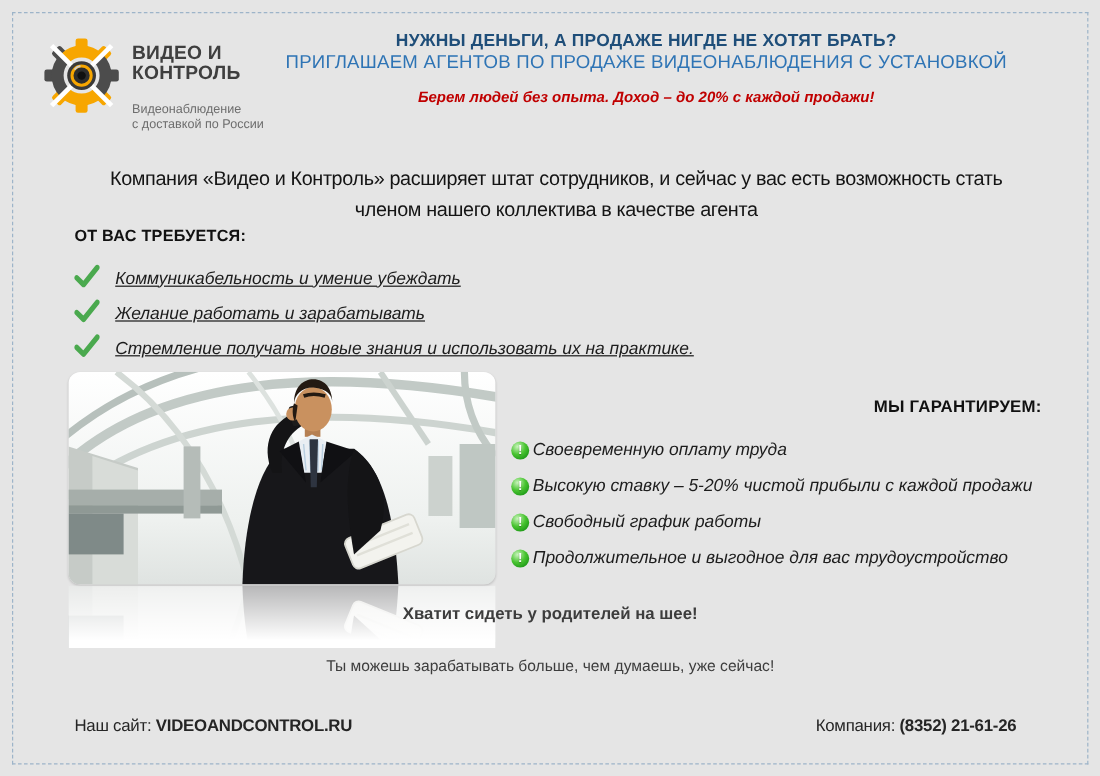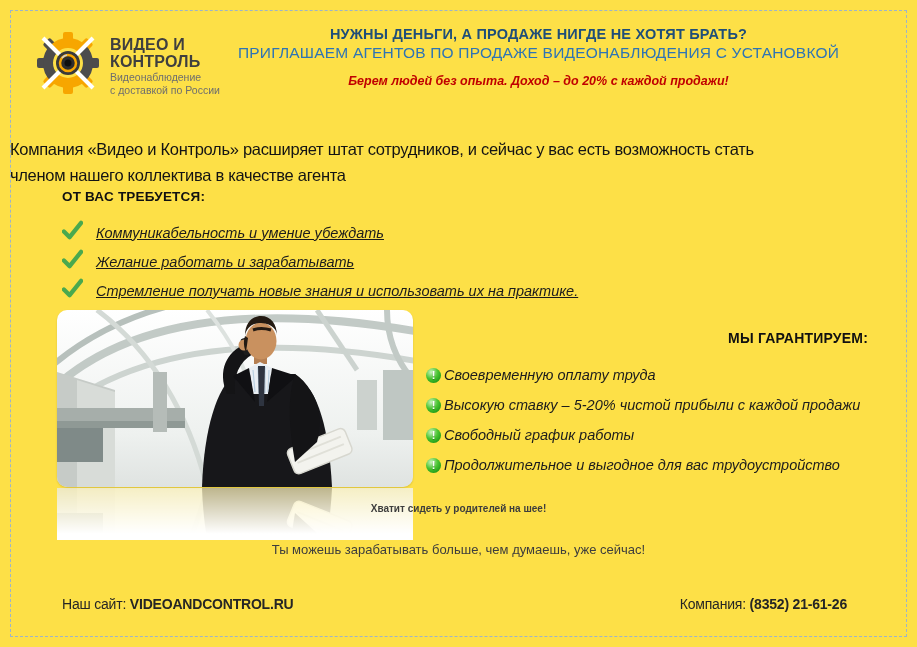--- a/index.html
+++ b/index.html
@@ -1,35 +1,35 @@
 <!DOCTYPE html>
 <html><head>
 <meta charset="utf-8">
 <style>
   html,body{margin:0;padding:0;background:#fff;}
   .page{
-    position:relative;width:917px;height:647px;background:#fde047;overflow:hidden;
+    position:relative;width:917px;height:647px;background:#e5e5e5;overflow:hidden;
     font-family:"Liberation Sans",sans-serif;color:#1a1a1a;
   }
   .frame{position:absolute;left:10px;top:10px;right:10px;bottom:10px;border:1px dashed #9db4c9;pointer-events:none;}
 
   
   .logo{position:absolute;left:36px;top:30px;display:flex;align-items:flex-start;gap:10px;}
   .logo-text{padding-top:6px;}
   .logo-title{font-size:16px;font-weight:800;color:#3f3f3f;line-height:1.08;letter-spacing:.2px;}
-  .logo-sub{margin-top:0;font-size:10.5px;color:#6e6e6e;line-height:1.25;}
+  .logo-sub{margin-top:14px;font-size:10.5px;color:#6e6e6e;line-height:1.25;}
 
   
   .header{position:absolute;left:190px;right:30px;top:26px;text-align:center;}
   .headline{font-size:14.5px;font-weight:bold;color:#1f4e79;letter-spacing:.2px;}
   .subheadline{margin-top:2px;font-size:15.5px;color:#2e74b5;letter-spacing:.2px;}
   .tagline{margin-top:12px;font-size:12.5px;font-weight:bold;font-style:italic;color:#c00000;}
 
   
-  .intro{position:absolute;left:0;right:0;top:136px;font-size:16.5px;
+  .intro{position:absolute;left:0;right:0;top:136px;text-align:center;font-size:16.5px;
          line-height:26px;color:#141414;letter-spacing:-0.3px;margin-left:10px;}
   .intro span{display:block;}
 
   
   .requirements{position:absolute;left:62px;top:189px;}
   .req-heading{font-size:13.5px;font-weight:bold;color:#111;letter-spacing:.2px;}
   .req-list{margin-top:14px;}
   .req-item{display:flex;align-items:center;gap:13px;height:29px;text-decoration:underline;}
   .req-text{font-style:italic;font-size:14.5px;color:#1c1c1c;}
 
@@ -47,21 +47,21 @@
   .gar-list{margin-top:14px;}
   .gar-item{display:flex;align-items:center;gap:3px;height:30px;}
   .orb{flex:0 0 15px;width:15px;height:15px;border-radius:50%;
        background:radial-gradient(circle at 35% 28%,#c9f4bc,#49c431 45%,#0f8a0f 92%);
        color:#fff;font-size:11px;font-weight:bold;display:flex;align-items:center;justify-content:center;
        line-height:1;text-shadow:0 1px 1px rgba(0,0,0,.35);}
   .gar-text{font-style:italic;font-size:14.5px;color:#1c1c1c;}
 
   
   .closing{position:absolute;left:0;right:0;top:503px;text-align:center;color:#3d3d3d;}
-  .closing-title{font-size:10px;font-weight:bold;}
+  .closing-title{font-size:14px;font-weight:bold;}
   .closing-sub{margin-top:28px;font-size:13px;}
 
   
   .footer{position:absolute;left:62px;right:70px;top:584px;display:flex;justify-content:space-between;
           font-size:14px;color:#252525;letter-spacing:-0.2px;margin-top:12px;}
   .bold{font-weight:bold;}
 </style>
 </head>
 <body>
 

